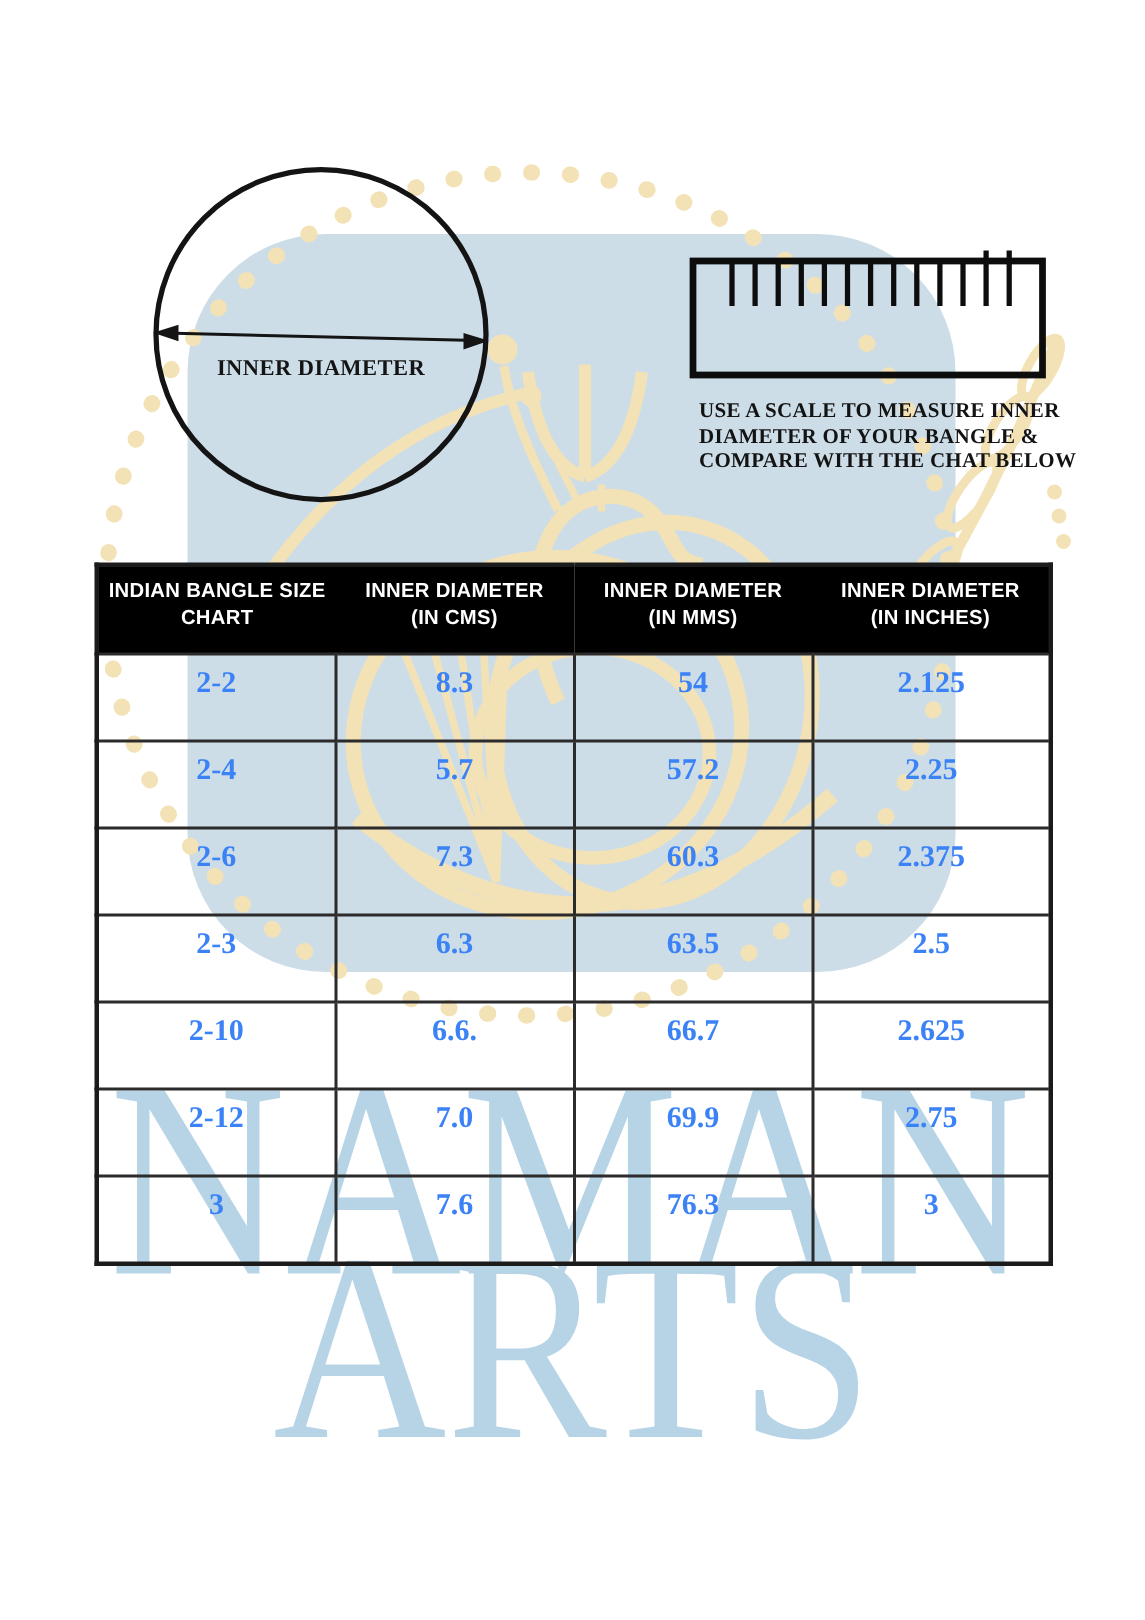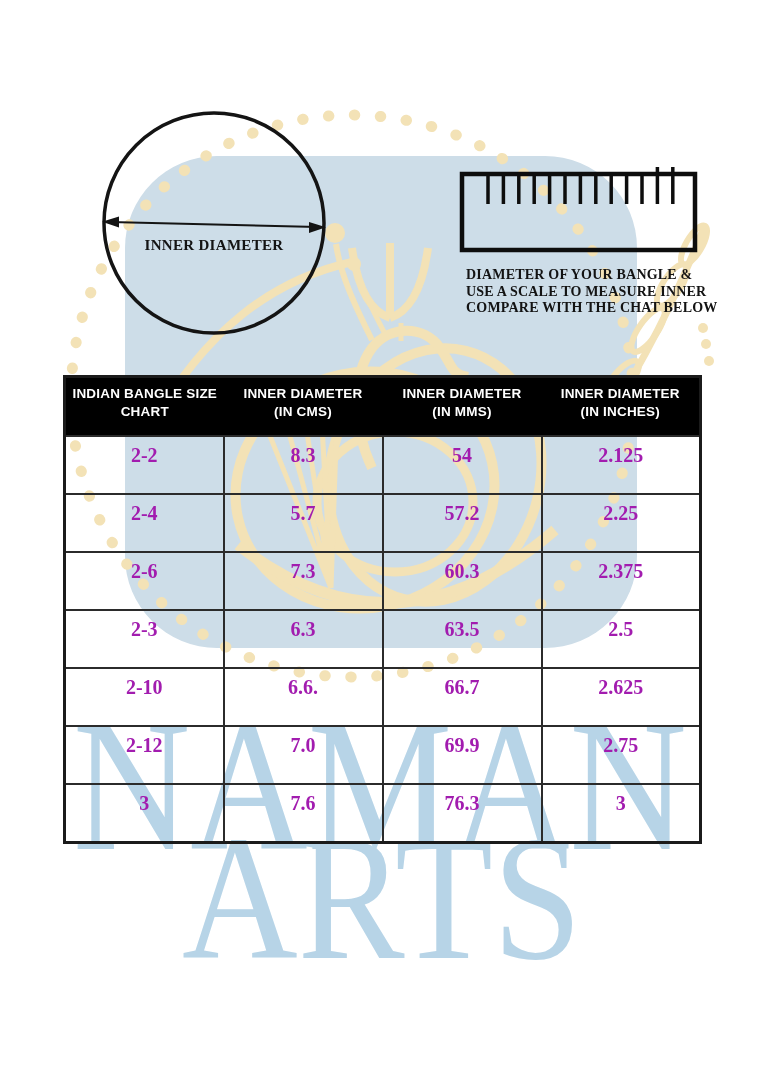--- a/index.html
+++ b/index.html
@@ -25,21 +25,21 @@
   col{width:159px;}
   th{
     background:#000;color:#fff;font-family:"Liberation Sans",sans-serif;
     font-weight:bold;font-size:13.5px;line-height:1.3;
     vertical-align:top;padding:7px 2px 0 2px;height:50px;border:0;
     white-space:pre-line;letter-spacing:.2px;
   }
   td{
     border:2px solid #2b2b2b;text-align:center;vertical-align:top;
     padding-top:7px;height:48px;background:transparent;
-    font-family:"Liberation Serif",serif;font-weight:bold;font-size:20px;color:#a21caf;
+    font-family:"Liberation Serif",serif;font-weight:bold;font-size:20px;color:#3b82f6;
   }
 
   
   .wm-text{font-family:"Liberation Serif",serif;fill:#b7d4e7;}
 </style>
 </head>
 <body>
 
 <div class="canvas">
 
@@ -103,22 +103,22 @@
       <line x1="137.8" y1="10" x2="137.8" y2="38"></line>
       <line x1="153.2" y1="10" x2="153.2" y2="38"></line>
       <line x1="168.6" y1="10" x2="168.6" y2="38"></line>
       <line x1="184" y1="10" x2="184" y2="38"></line>
       <line x1="199.4" y1="1" x2="199.4" y2="38"></line>
       <line x1="214.8" y1="1" x2="214.8" y2="38"></line>
     </g>
   </svg>
 
   <div class="fg instructions">
+    <div>USE A SCALE TO MEASURE INNER</div>
     <div>DIAMETER OF YOUR BANGLE &amp;</div>
-    <div>USE A SCALE TO MEASURE INNER</div>
     <div>COMPARE WITH THE CHAT BELOW</div>
   </div>
 
   <div class="fg size-table">
     <table>
       <colgroup>
           <col>
           <col>
           <col>
           <col>

